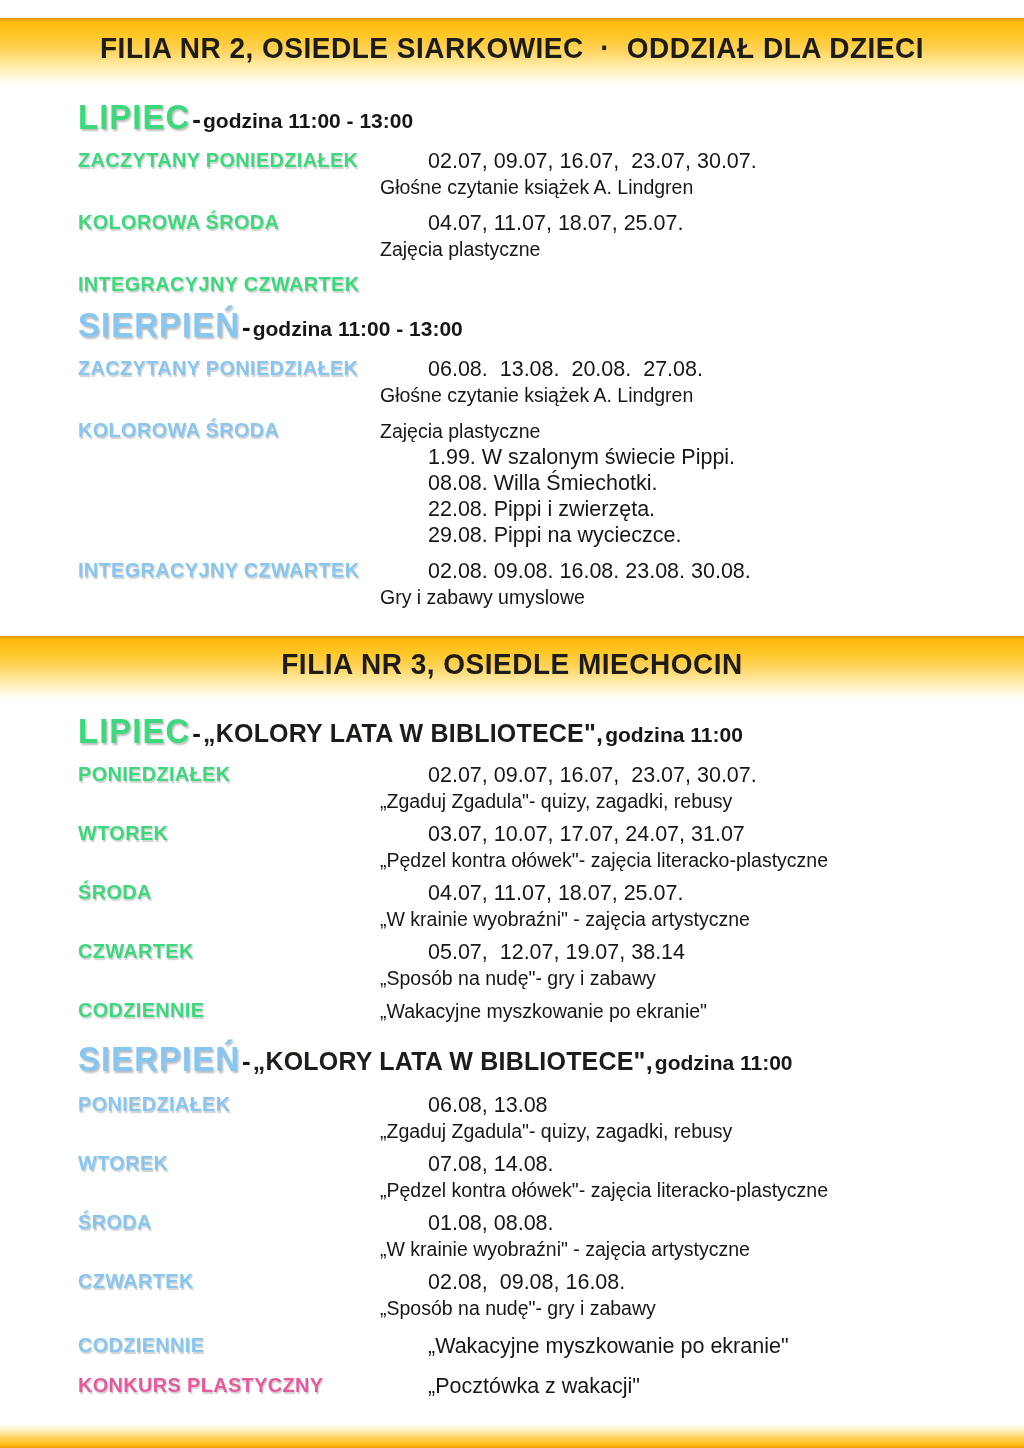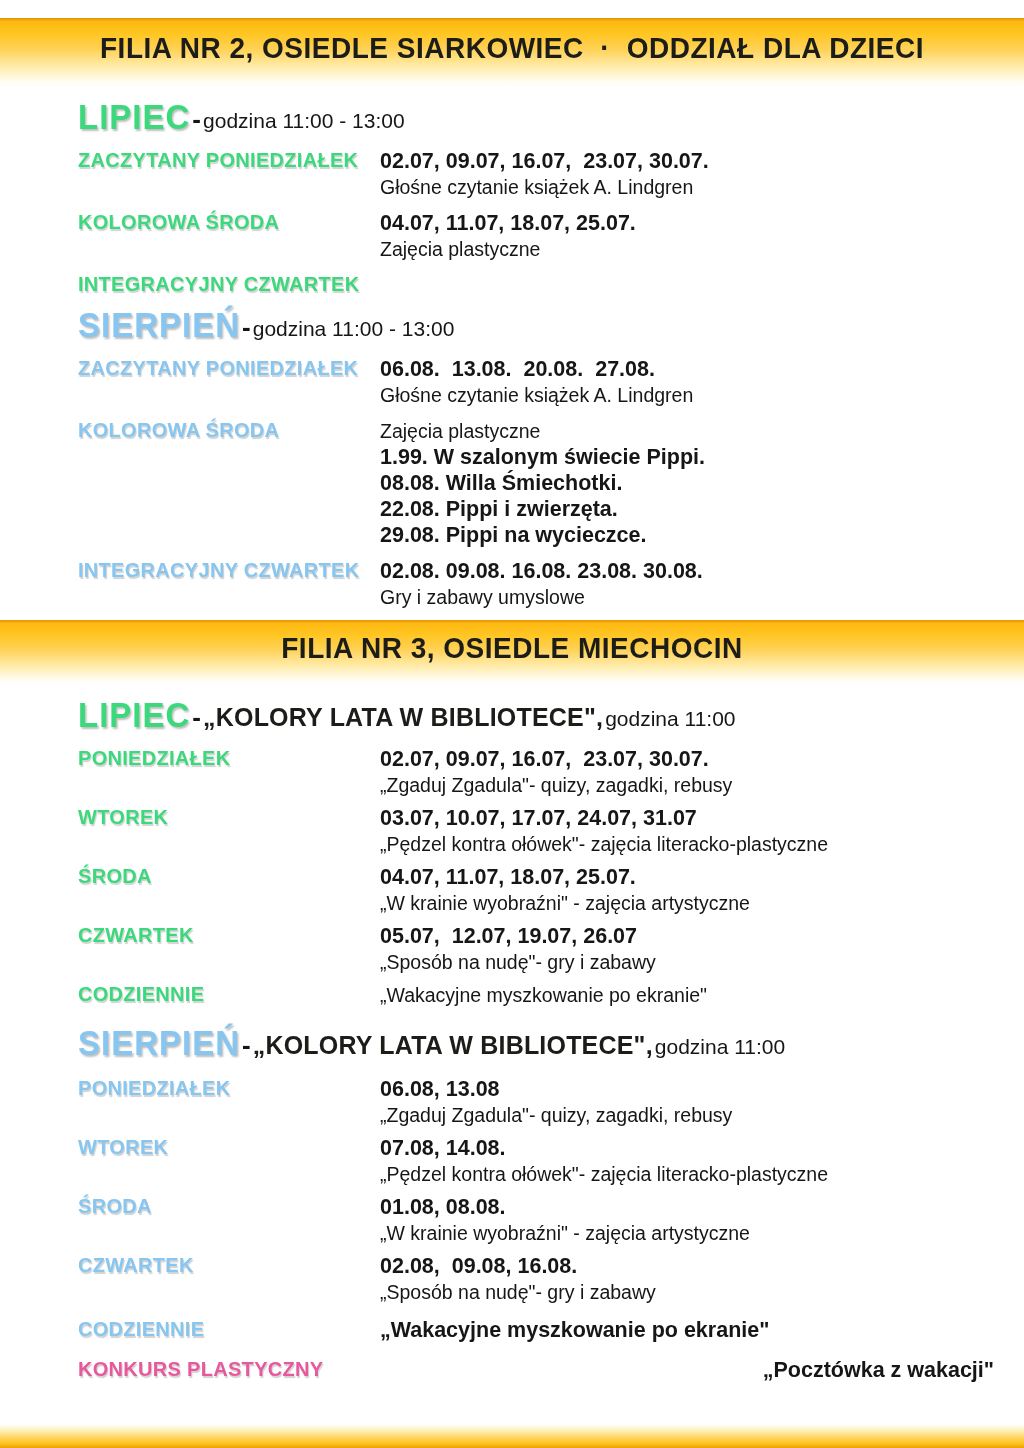--- a/index.html
+++ b/index.html
@@ -13,21 +13,21 @@
   }
   
   .bar{
     width:100%;
     display:flex;align-items:center;justify-content:center;
     background:linear-gradient(180deg,
       #df9303 0%, #fdb811 5%, #ffc521 22%, #ffd258 45%,
       #ffeeb2 72%, #fffdf6 92%, #ffffff 100%);
   }
   .top-bar{margin-top:18px;height:70px;padding-bottom:10px;box-sizing:border-box;}
-  .mid-bar{height:66px;padding-bottom:10px;box-sizing:border-box;margin-top:10px;}
+  .mid-bar{height:66px;padding-bottom:10px;box-sizing:border-box;margin-top:26px;}
   .bar-title{
     font-size:28px;font-weight:bold;letter-spacing:.5px;
     color:#1c1d18;transform:scaleY(1.08);
     white-space:pre;
   }
   .footer-bar{
     position:absolute;left:0;bottom:0;width:100%;height:24px;
     background:linear-gradient(180deg,
       #ffffff 0%, #ffeeb2 30%, #ffd258 60%, #ffc521 80%, #ef9f06 100%);
   }
@@ -35,36 +35,36 @@
   .content{padding:0 30px 0 78px;}
   .month-head{display:flex;align-items:baseline;gap:2px;margin:10px 0 12px 0;}
   .month-name{
     font-size:33px;font-weight:800;letter-spacing:1px;
     text-shadow:1.5px 2.5px 2px rgba(110,110,110,.45), -1px -1px 0 rgba(255,255,255,.85);
     transform:scaleY(1.05);
   }
   .m-dash{font-size:26px;font-weight:bold;color:#161616;}
   .m-title{font-size:25px;font-weight:bold;color:#1c1d18;letter-spacing:.2px;white-space:pre;}
   .m-title:empty{display:none;}
-  .m-time{font-size:21px;font-weight:normal;color:#161616;white-space:pre;}
+  .m-time{font-size:21px;font-weight:bold;color:#161616;white-space:pre;}
   .c-green .month-name{color:#3cd97c;}
   .c-blue  .month-name{color:#86c6f0;}
   .row{display:flex;margin-bottom:10px;}
   .row-label{
     flex:0 0 302px;
     font-size:20px;font-weight:bold;letter-spacing:.3px;
     text-shadow:1px 1.5px 1px rgba(0,0,0,.18);
     padding-top:1px;
   }
   .c-green .row-label{color:#3cd97c;}
   .c-blue  .row-label{color:#86c6f0;}
   .row-label.pink{color:#e8589c !important;}
   .row-values{display:flex;flex-direction:column;}
   .vline{white-space:pre;line-height:26px;}
-  .v1{font-size:21.5px;font-weight:bold;}
+  .v1{font-size:21.5px;font-weight:normal;margin-left:48px;}
   .v2{font-size:19.5px;font-weight:normal;}
   .sec2 .row{margin-bottom:7px;}
   .sec2 .vline{line-height:26px;}
 </style>
 </head>
 <body>
 
 <div class="page">
 
   <div class="bar top-bar">
@@ -174,21 +174,21 @@
         <div class="row-label">ŚRODA</div>
         <div class="row-values">
           <div class="vline v1">04.07, 11.07, 18.07, 25.07.</div>
           <div class="vline v2">„W krainie wyobraźni" - zajęcia artystyczne</div>
         </div>
       </div>
 
       <div class="row">
         <div class="row-label">CZWARTEK</div>
         <div class="row-values">
-          <div class="vline v1">05.07,  12.07, 19.07, 26.07</div>
+          <div class="vline v1">05.07,  12.07, 19.07, 38.14</div>
           <div class="vline v2">„Sposób na nudę"- gry i zabawy</div>
         </div>
       </div>
 
       <div class="row">
         <div class="row-label">CODZIENNIE</div>
         <div class="row-values">
           <div class="vline v2">„Wakacyjne myszkowanie po ekranie"</div>
         </div>
       </div>
@@ -234,21 +234,21 @@
         </div>
       </div>
 
       <div class="row" style="margin-top:12px;">
         <div class="row-label">CODZIENNIE</div>
         <div class="row-values">
           <div class="vline v1">„Wakacyjne myszkowanie po ekranie"</div>
         </div>
       </div>
 
-      <div class="row" style="margin-top:14px;justify-content:space-between;">
+      <div class="row" style="margin-top:14px;">
         <div class="row-label pink">KONKURS PLASTYCZNY</div>
         <div class="row-values">
           <div class="vline v1">„Pocztówka z wakacji"</div>
         </div>
       </div>
     </div>
 
   </div>
 
   <div class="footer-bar"></div>

